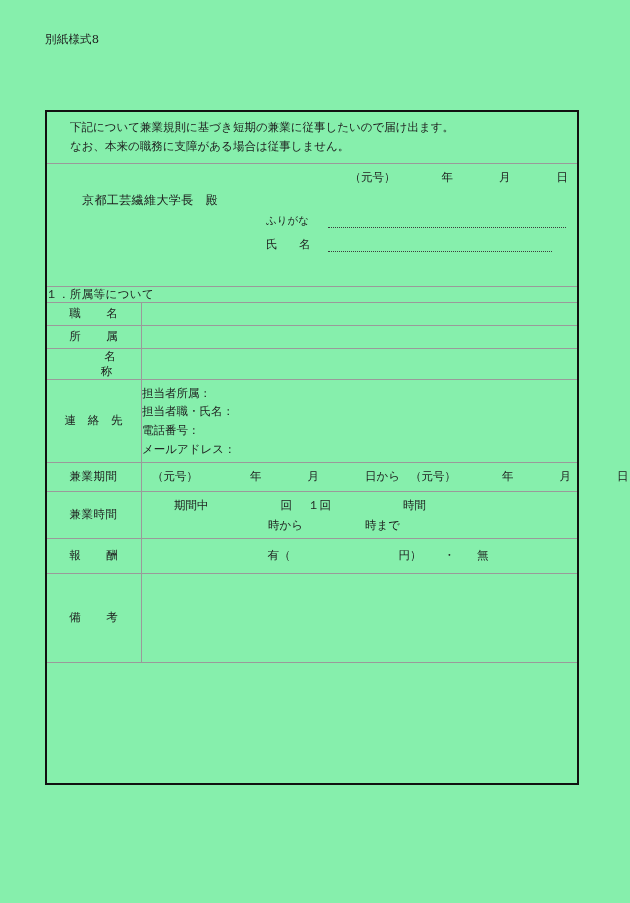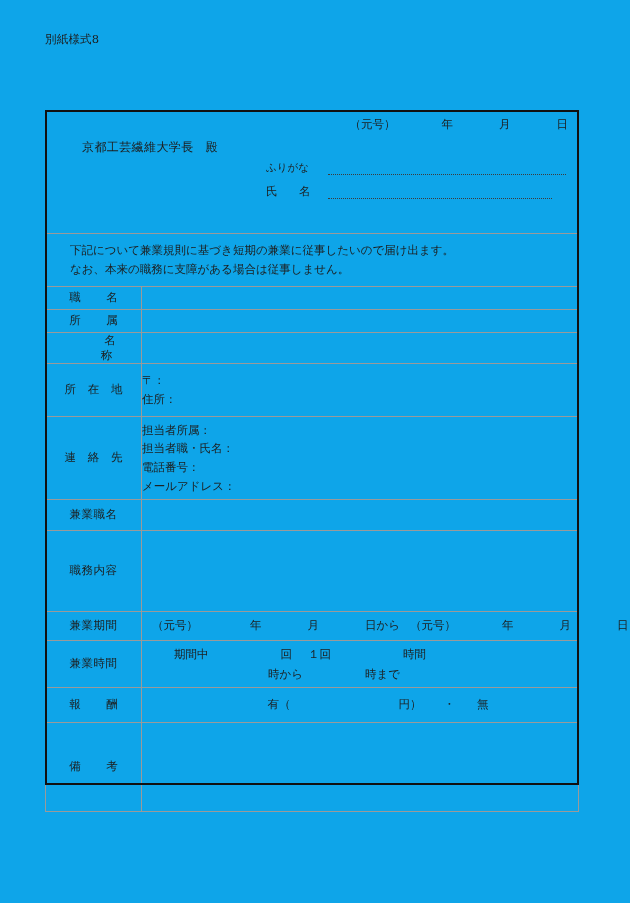--- a/index.html
+++ b/index.html
@@ -13,21 +13,21 @@
     font-family: "DejaVu Serif", "Liberation Serif", serif;
     color: #1a1a1a;
     position: relative;
     overflow: hidden;
   }
   .page {
     position: absolute;
     left: 0; top: 0;
     width: 630px;
     height: 903px;
-    background: #0ea5e9;
+    background: #86efac;
   }
   
   .form-code {
     position: absolute;
     left: 45px;
     top: 32px;
     font-size: 11.5px;
     letter-spacing: 0.2px;
     color: #1d1d1d;
   }
@@ -168,20 +168,29 @@
 
   <table class="form-table">
     <colgroup>
       <col class="col-label">
       <col>
     </colgroup>
     <tbody>
 
       <tr>
         <td colspan="2">
+          <div class="statement">
+            <span class="ln">下記について兼業規則に基づき短期の兼業に従事したいので届け出ます。</span>
+            <span class="ln">なお、本来の職務に支障がある場合は従事しません。</span>
+          </div>
+        </td>
+      </tr>
+
+      <tr>
+        <td colspan="2">
           <div class="header-block">
 
             <div class="date-line">
               <span>（元号）</span><span class="g46"></span><span>年</span><span class="g46"></span><span>月</span><span class="g46"></span><span>日</span>
             </div>
 
             <div class="addressee">
               <span>京都工芸繊維大学長</span><span class="dono">殿</span>
             </div>
 
@@ -194,76 +203,53 @@
                 <span class="nlabel big">氏　名</span>
                 <span class="dotline short"></span>
               </div>
             </div>
 
           </div>
         </td>
       </tr>
 
       <tr>
-        <td colspan="2">
-          <div class="statement">
-            <span class="ln">下記について兼業規則に基づき短期の兼業に従事したいので届け出ます。</span>
-            <span class="ln">なお、本来の職務に支障がある場合は従事しません。</span>
-          </div>
-        </td>
-      </tr>
-
+        <td colspan="2" class="section-head">１．所属等について</td>
+      </tr>
 
       <tr>
         <td class="lbl sp1" style="height:22px;">職　名</td>
         <td class="cell-body cell-blank"></td>
       </tr>
 
       <tr>
         <td class="lbl sp1" style="height:22px;">所　属</td>
         <td class="cell-body cell-blank"></td>
       </tr>
 
 
       <tr>
         <td class="lbl sp1" style="height:30px;padding-left:33px;">名　称</td>
         <td class="cell-body cell-blank"></td>
       </tr>
 
-      <tr>
-        <td class="lbl sp2" style="height:52px;">所 在 地</td>
-        <td class="cell-body">
-          <div class="multi">
-            <span>〒：</span>
-            <span>住所：</span>
-          </div>
-        </td>
-      </tr>
 
       <tr>
         <td class="lbl sp2" style="height:82px;">連 絡 先</td>
         <td class="cell-body">
           <div class="multi">
             <span>担当者所属：</span>
             <span>担当者職・氏名：</span>
             <span>電話番号：</span>
             <span>メールアドレス：</span>
           </div>
         </td>
       </tr>
 
-      <tr>
-        <td class="lbl" style="height:30px;">兼業職名</td>
-        <td class="cell-body cell-blank"></td>
-      </tr>
-
-      <tr>
-        <td class="lbl" style="height:80px;">職務内容</td>
-        <td class="cell-body cell-blank"></td>
-      </tr>
+
 
       <tr>
         <td class="lbl" style="height:28px;margin-top:32px;">兼業期間</td>
         <td>
           <div class="inline-row" style="padding-left:10px;">
             <span>（元号）</span><span class="g52"></span><span>年</span><span class="g46"></span><span>月</span><span class="g46"></span><span>日から</span><span class="g10"></span><span>（元号）</span><span class="g46"></span><span>年</span><span class="g46"></span><span>月</span><span class="g46"></span><span>日まで</span>
           </div>
         </td>
       </tr>
 

